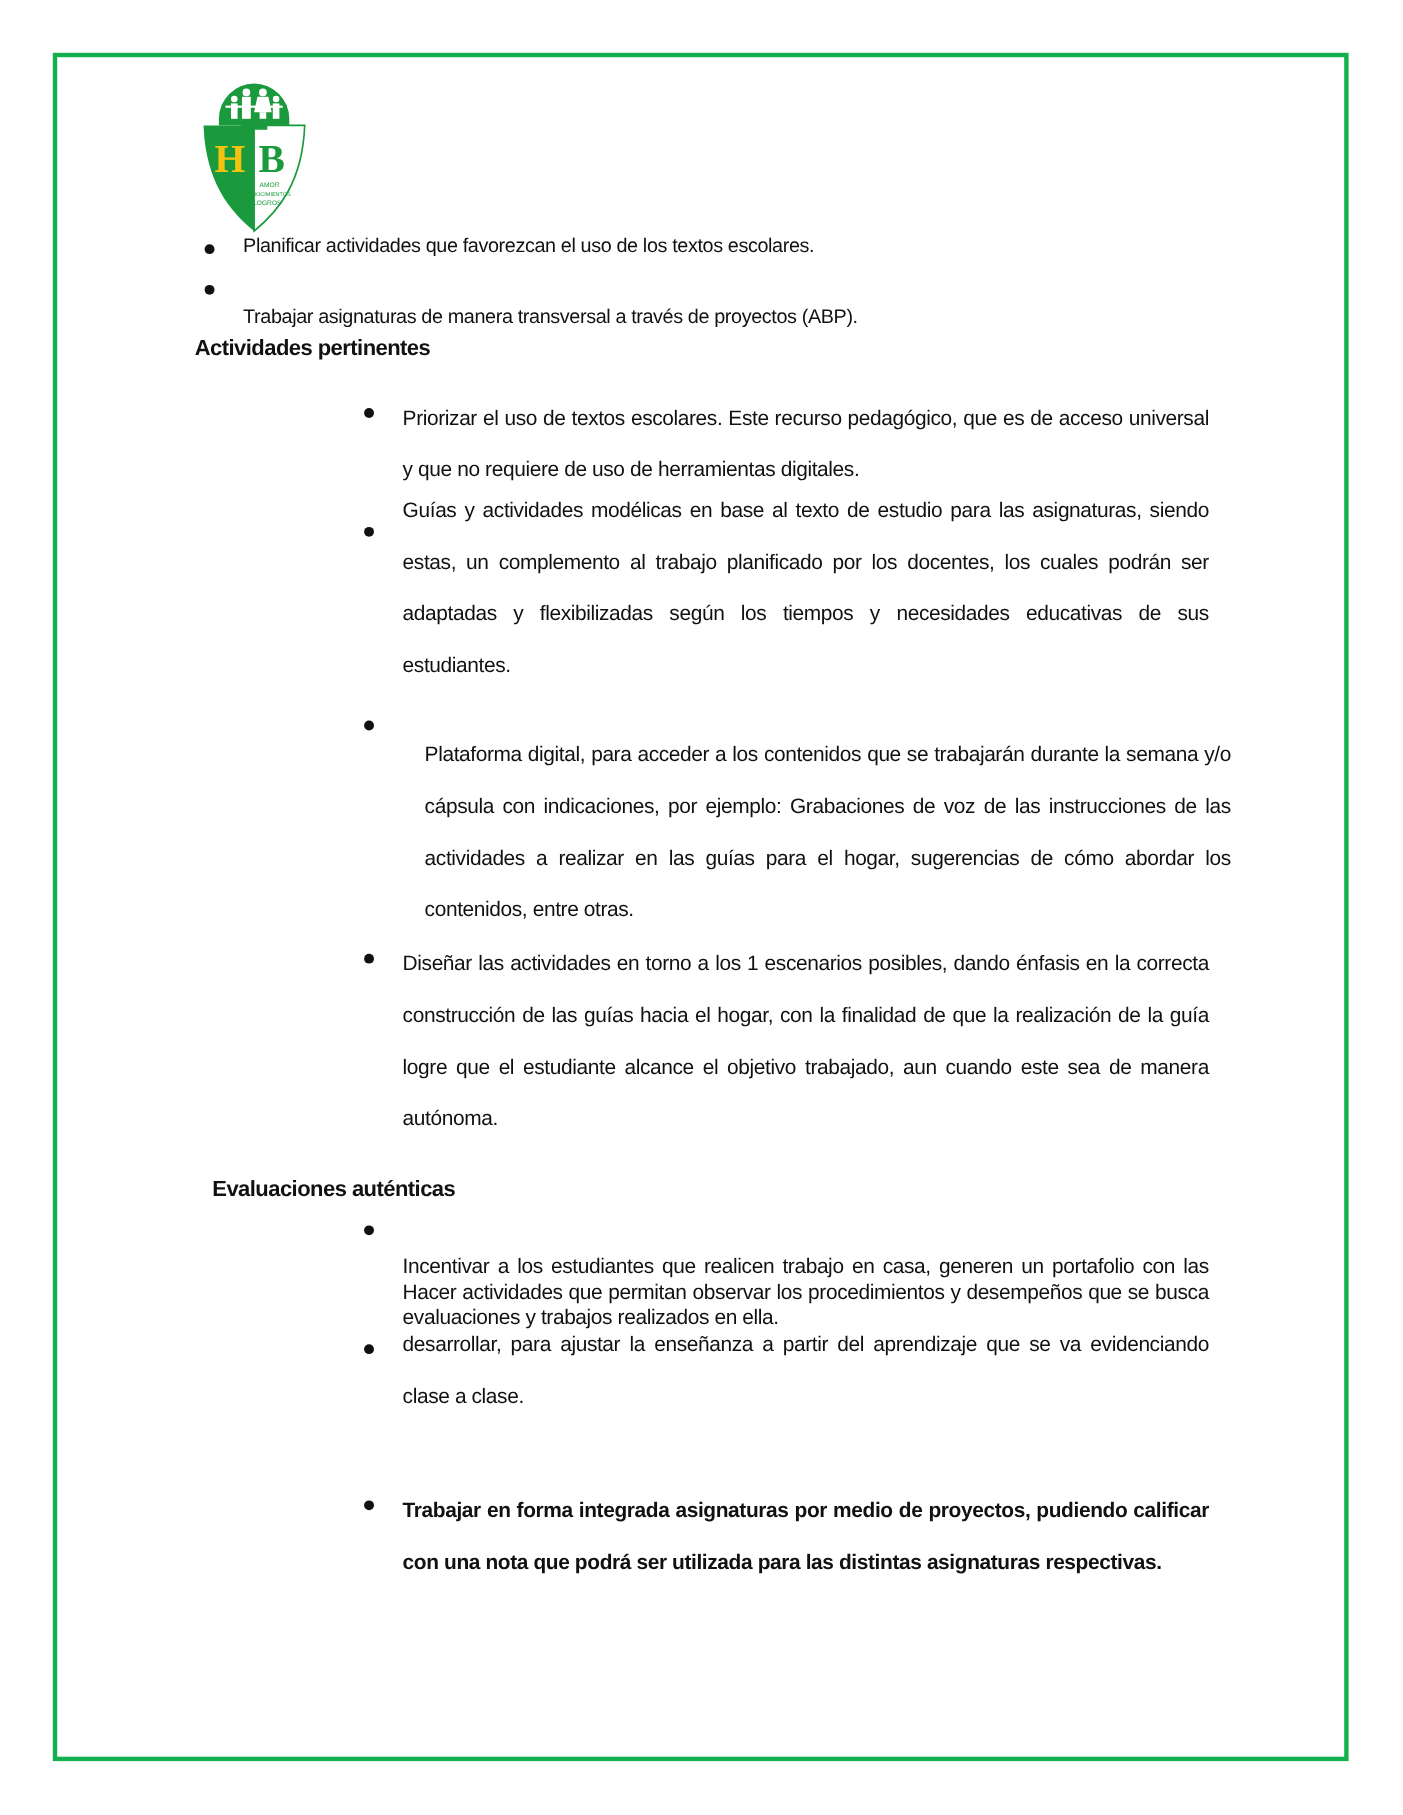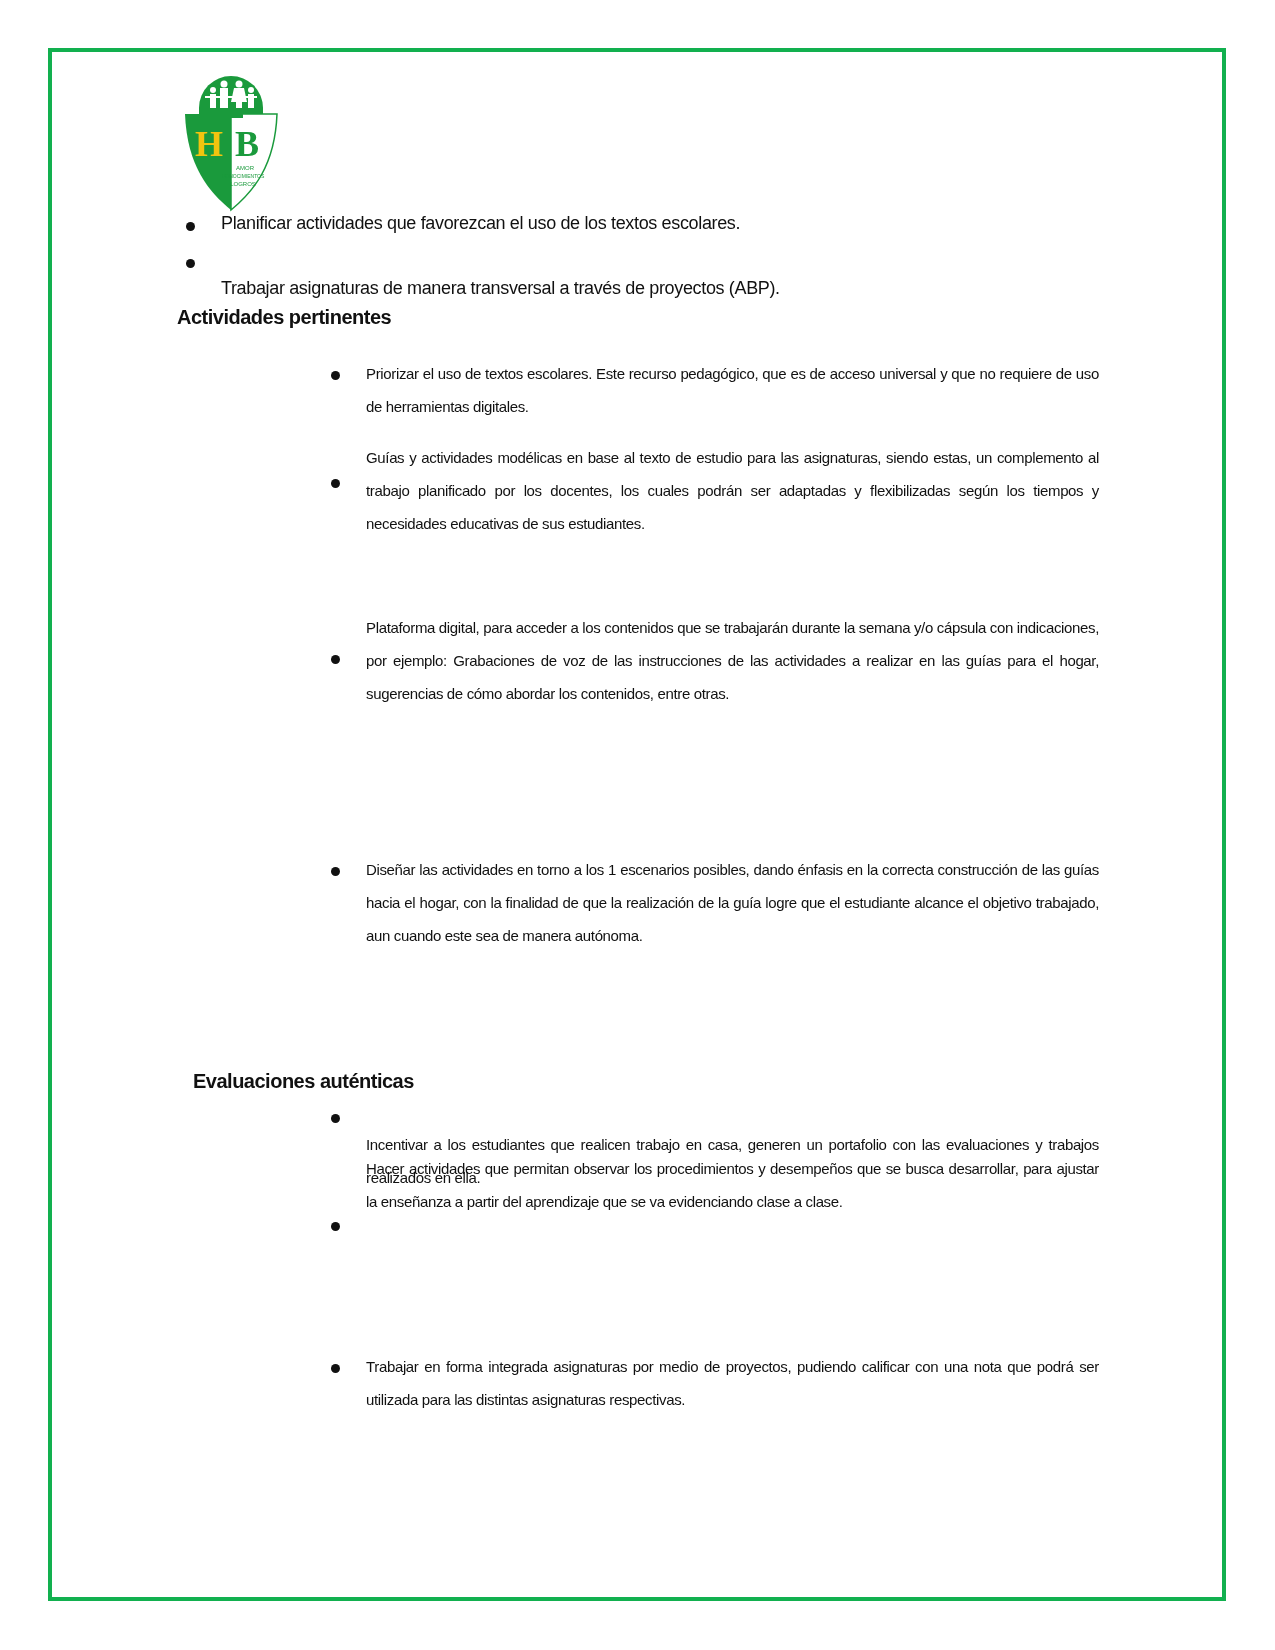--- a/index.html
+++ b/index.html
@@ -5,21 +5,21 @@
   html, body { margin:0; padding:0; background:#ffffff; }
   body { width:1275px; height:1650px; position:relative; overflow:hidden;
          font-family:"Liberation Sans", sans-serif; color:#111; }
   .frame { position:absolute; left:48px; top:48px; width:1170px; height:1545px;
            border:4px solid #12b04f; }
   .logo { position:absolute; left:179px; top:70px; width:104px; height:142px; }
   .top-item { position:absolute; left:221px; font-size:18px; letter-spacing:-0.35px; white-space:nowrap; }
   .bullet { position:absolute; width:9px; height:9px; border-radius:50%; background:#111; }
   .heading { position:absolute; left:177px; font-size:20px; font-weight:bold; 
              letter-spacing:-0.5px; white-space:nowrap; }
-  .ind { position:absolute; left:366px; width:733px; font-size:15px; line-height:33px;
+  .ind { position:absolute; left:366px; width:733px; font-size:19px; line-height:47px;
          text-align:justify; letter-spacing:-0.35px; }
   .ind.last-left { text-align-last:left; }
 </style>
 </head>
 <body>
 
 <div class="frame"></div>
 
 <svg class="logo" viewBox="0 0 104 142">
 
@@ -57,27 +57,27 @@
 
 <div class="heading" style="top:306px;">Actividades pertinentes</div>
 
 <span class="bullet" style="left:331px; top:371px;"></span>
 <div class="ind last-left" style="top:357px;">Priorizar el uso de textos escolares. Este recurso pedagógico, que es de acceso universal y que no requiere de uso de herramientas digitales.</div>
 
 <span class="bullet" style="left:331px; top:479px;"></span>
 <div class="ind last-left" style="top:441px;">Guías y actividades modélicas en base al texto de estudio para las asignaturas, siendo estas, un complemento al trabajo planificado por los docentes, los cuales podrán ser adaptadas y flexibilizadas según los tiempos y necesidades educativas de sus estudiantes.</div>
 
 <span class="bullet" style="left:331px; top:655px;"></span>
-<div class="ind last-left" style="top:611px;">Plataforma digital, para acceder a los contenidos que se trabajarán durante la semana y/o cápsula con indicaciones, por ejemplo: Grabaciones de voz de las instrucciones de las actividades a realizar en las guías para el hogar, sugerencias de cómo abordar los contenidos, entre otras.</div>
+<div class="ind last-left" style="top:663px;margin-left:20px;">Plataforma digital, para acceder a los contenidos que se trabajarán durante la semana y/o cápsula con indicaciones, por ejemplo: Grabaciones de voz de las instrucciones de las actividades a realizar en las guías para el hogar, sugerencias de cómo abordar los contenidos, entre otras.</div>
 
 <span class="bullet" style="left:331px; top:867px;"></span>
 <div class="ind last-left" style="top:853px;">Diseñar las actividades en torno a los 1 escenarios posibles, dando énfasis en la correcta construcción de las guías hacia el hogar, con la finalidad de que la realización de la guía logre que el estudiante alcance el objetivo trabajado, aun cuando este sea de manera autónoma.</div>
 
 <div class="heading" style="top:1070px;margin-left:16px;">Evaluaciones auténticas</div>
 
 <span class="bullet" style="left:331px; top:1114px;"></span>
 <div class="ind last-left" style="top:1128px;">Incentivar a los estudiantes que realicen trabajo en casa, generen un portafolio con las evaluaciones y trabajos realizados en ella.</div>
 
 <span class="bullet" style="left:331px; top:1222px;"></span>
 <div class="ind last-left" style="top:1152px;">Hacer actividades que permitan observar los procedimientos y desempeños que se busca desarrollar, para ajustar la enseñanza a partir del aprendizaje que se va evidenciando clase a clase.</div>
 
 <span class="bullet" style="left:331px; top:1364px;"></span>
-<div class="ind last-left" style="top:1350px;">Trabajar en forma integrada asignaturas por medio de proyectos, pudiendo calificar con una nota que podrá ser utilizada para las distintas asignaturas respectivas.</div>
+<div class="ind last-left" style="top:1350px;font-weight:bold;">Trabajar en forma integrada asignaturas por medio de proyectos, pudiendo calificar con una nota que podrá ser utilizada para las distintas asignaturas respectivas.</div>
 
 </body></html>

